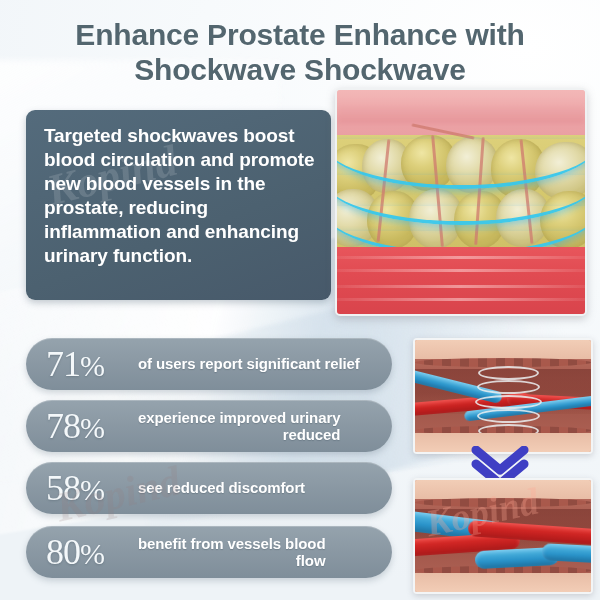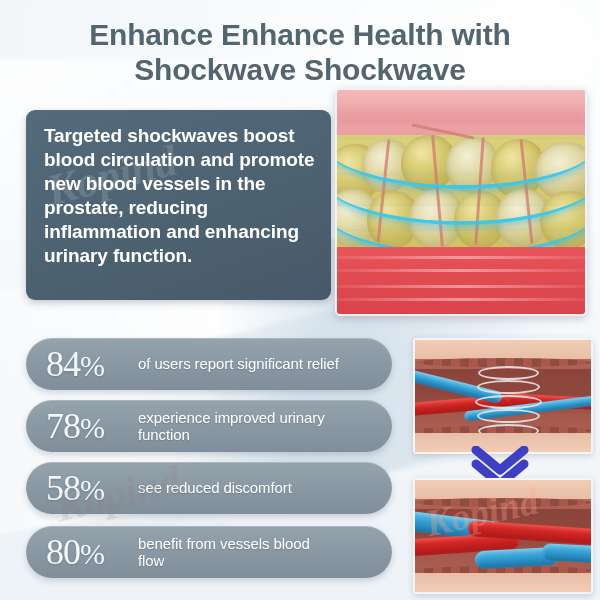--- a/index.html
+++ b/index.html
@@ -102,23 +102,24 @@
     color:#f4f8fa;
     font-family:"Liberation Serif",serif;
     font-size:36px;font-weight:normal;line-height:1;
     width:92px;flex:0 0 92px;
     letter-spacing:-1px;
     text-shadow:0 1px 2px rgba(80,95,108,.45);
     white-space:nowrap;
   }
   .pct .sym{font-size:30px;}
   .ptxt{
-    color:#ffffff;font-size:15px;font-weight:normal;line-height:1.14;
+    color:#ffffff;font-size:15px;font-weight:bold;line-height:1.14;
     letter-spacing:-0.1px;
     text-shadow:0 1px 1px rgba(90,105,118,.5);
+    text-align:right;
   }
   .pill.p0{top:338px;}
   .pill.p1{top:400px;}
   .pill.p2{top:462px;}
   .pill.p3{top:526px;}
 
   
   .vpanel{
     position:absolute;left:413px;width:176px;height:112px;
     border-radius:4px;overflow:hidden;
@@ -164,21 +165,21 @@
 </head>
 <body>
 
 <div class="canvas">
 
   <div class="swoosh c"></div>
   <div class="swoosh a"></div>
   <div class="swoosh b"></div>
 
   <div class="title">
-    <span>Enhance Enhance Health with</span>
+    <span>Enhance Prostate Enhance with</span>
     <span class="l2">Shockwave Shockwave</span>
   </div>
 
   <div class="intro-card">
     <span>Targeted shockwaves boost blood circulation and promote new blood vessels in the prostate, reducing inflammation and enhancing urinary function.</span>
   </div>
   <div class="wm w1">Kopind</div>
 
   <div class="hero">
     <div class="skin"></div>
@@ -212,34 +213,34 @@
 
     <div class="muscle"></div>
     <div class="mfib" style="top:74%;"></div>
     <div class="mfib" style="top:80%;"></div>
     <div class="mfib" style="top:87%;"></div>
     <div class="mfib" style="top:93%;"></div>
   </div>
 
   <div class="pill p0">
     <div class="pct">
-      <span>84</span><span class="sym">%</span>
+      <span>71</span><span class="sym">%</span>
     </div>
     <div class="ptxt">
       <div>of users report significant relief</div>
     </div>
   </div>
 
   <div class="pill p1">
     <div class="pct">
       <span>78</span><span class="sym">%</span>
     </div>
     <div class="ptxt">
       <div>experience improved urinary</div>
-      <div>function</div>
+      <div>reduced</div>
     </div>
   </div>
 
   <div class="pill p2">
     <div class="pct">
       <span>58</span><span class="sym">%</span>
     </div>
     <div class="ptxt">
       <div>see reduced discomfort</div>
       <div></div>

